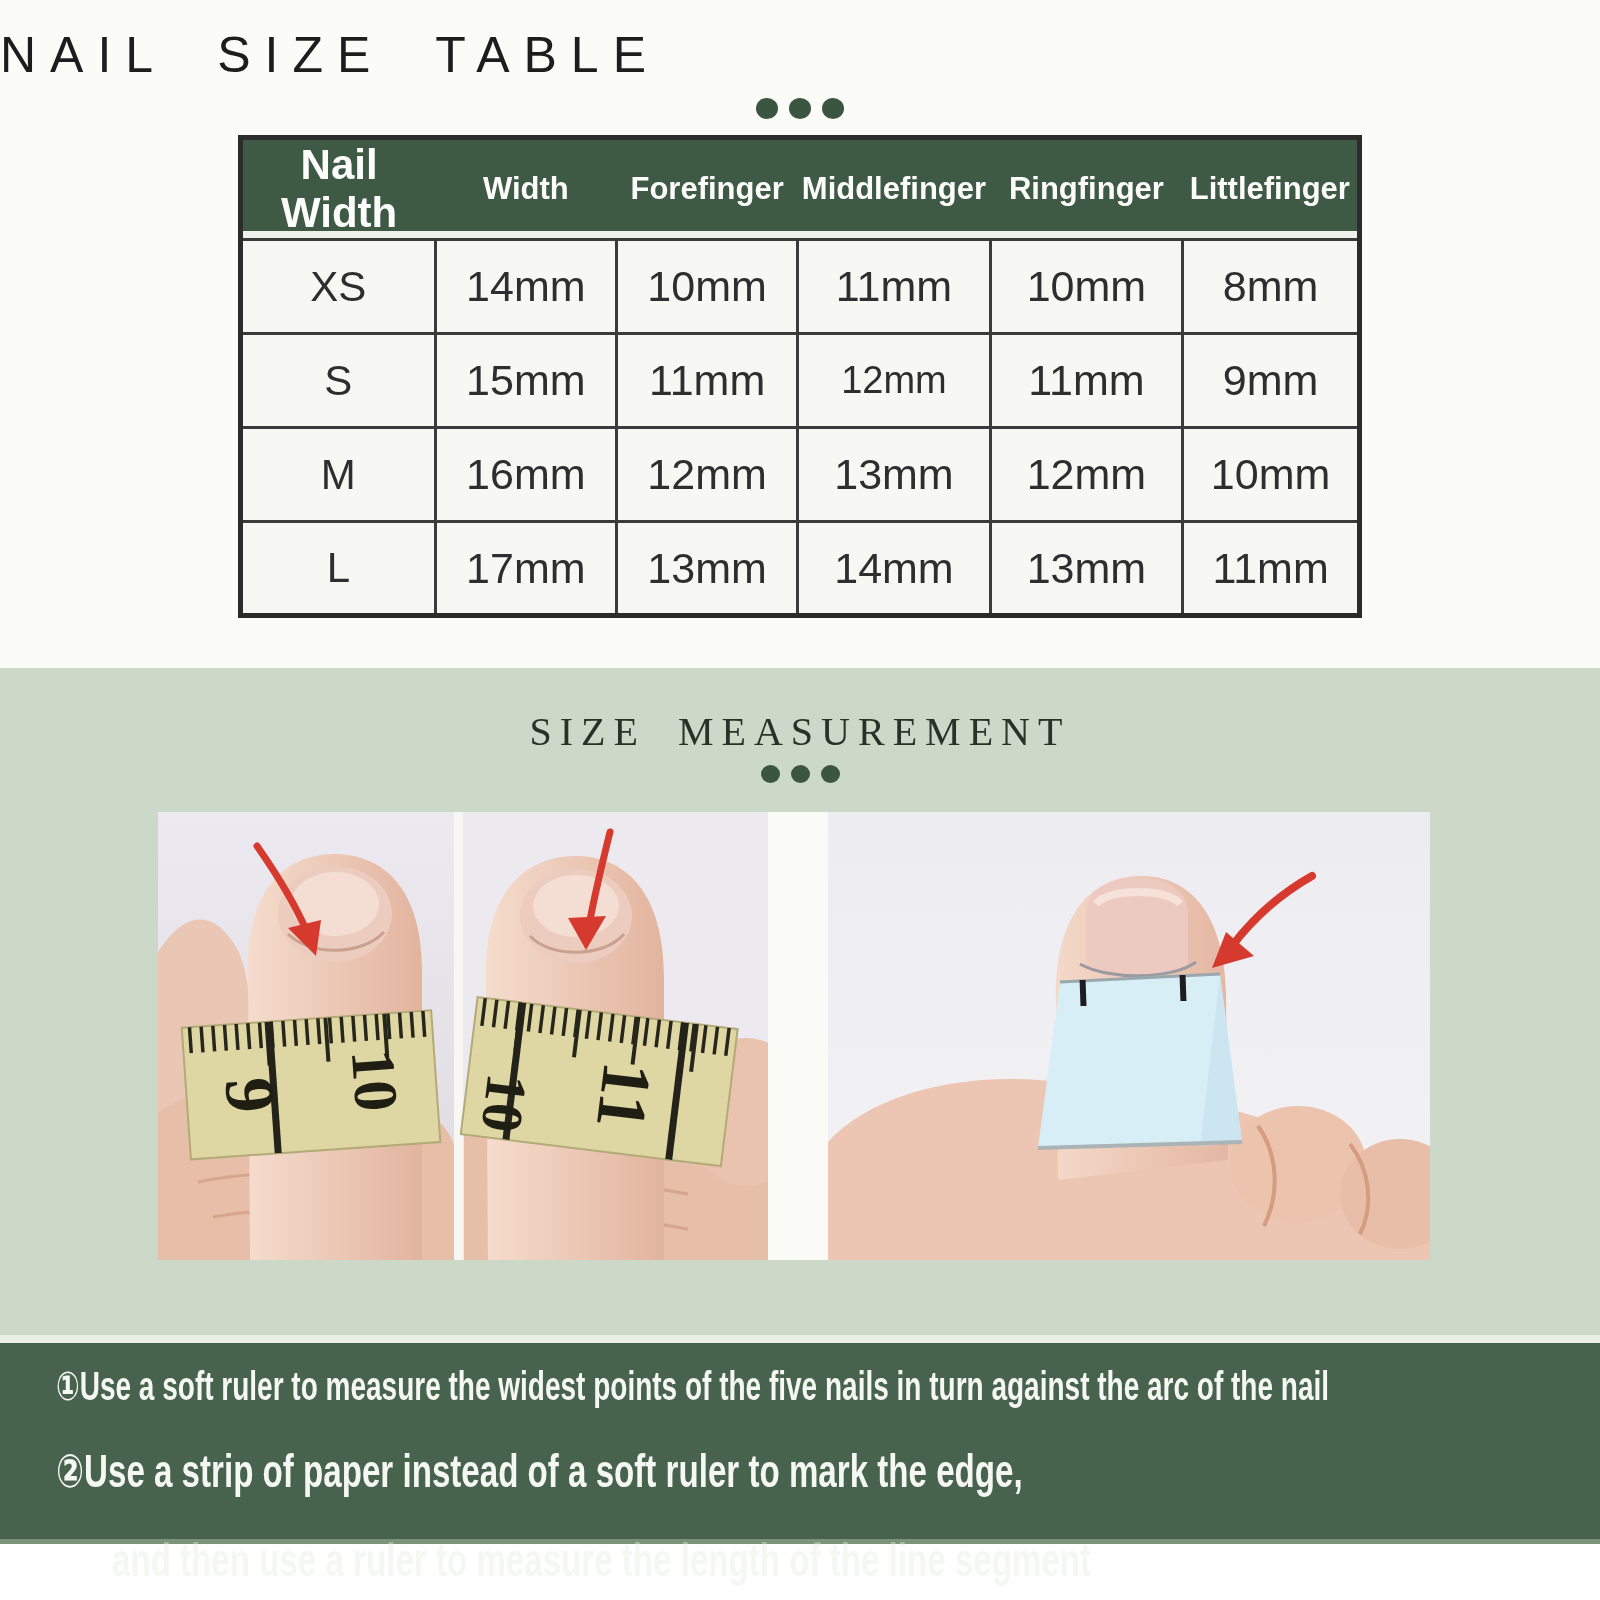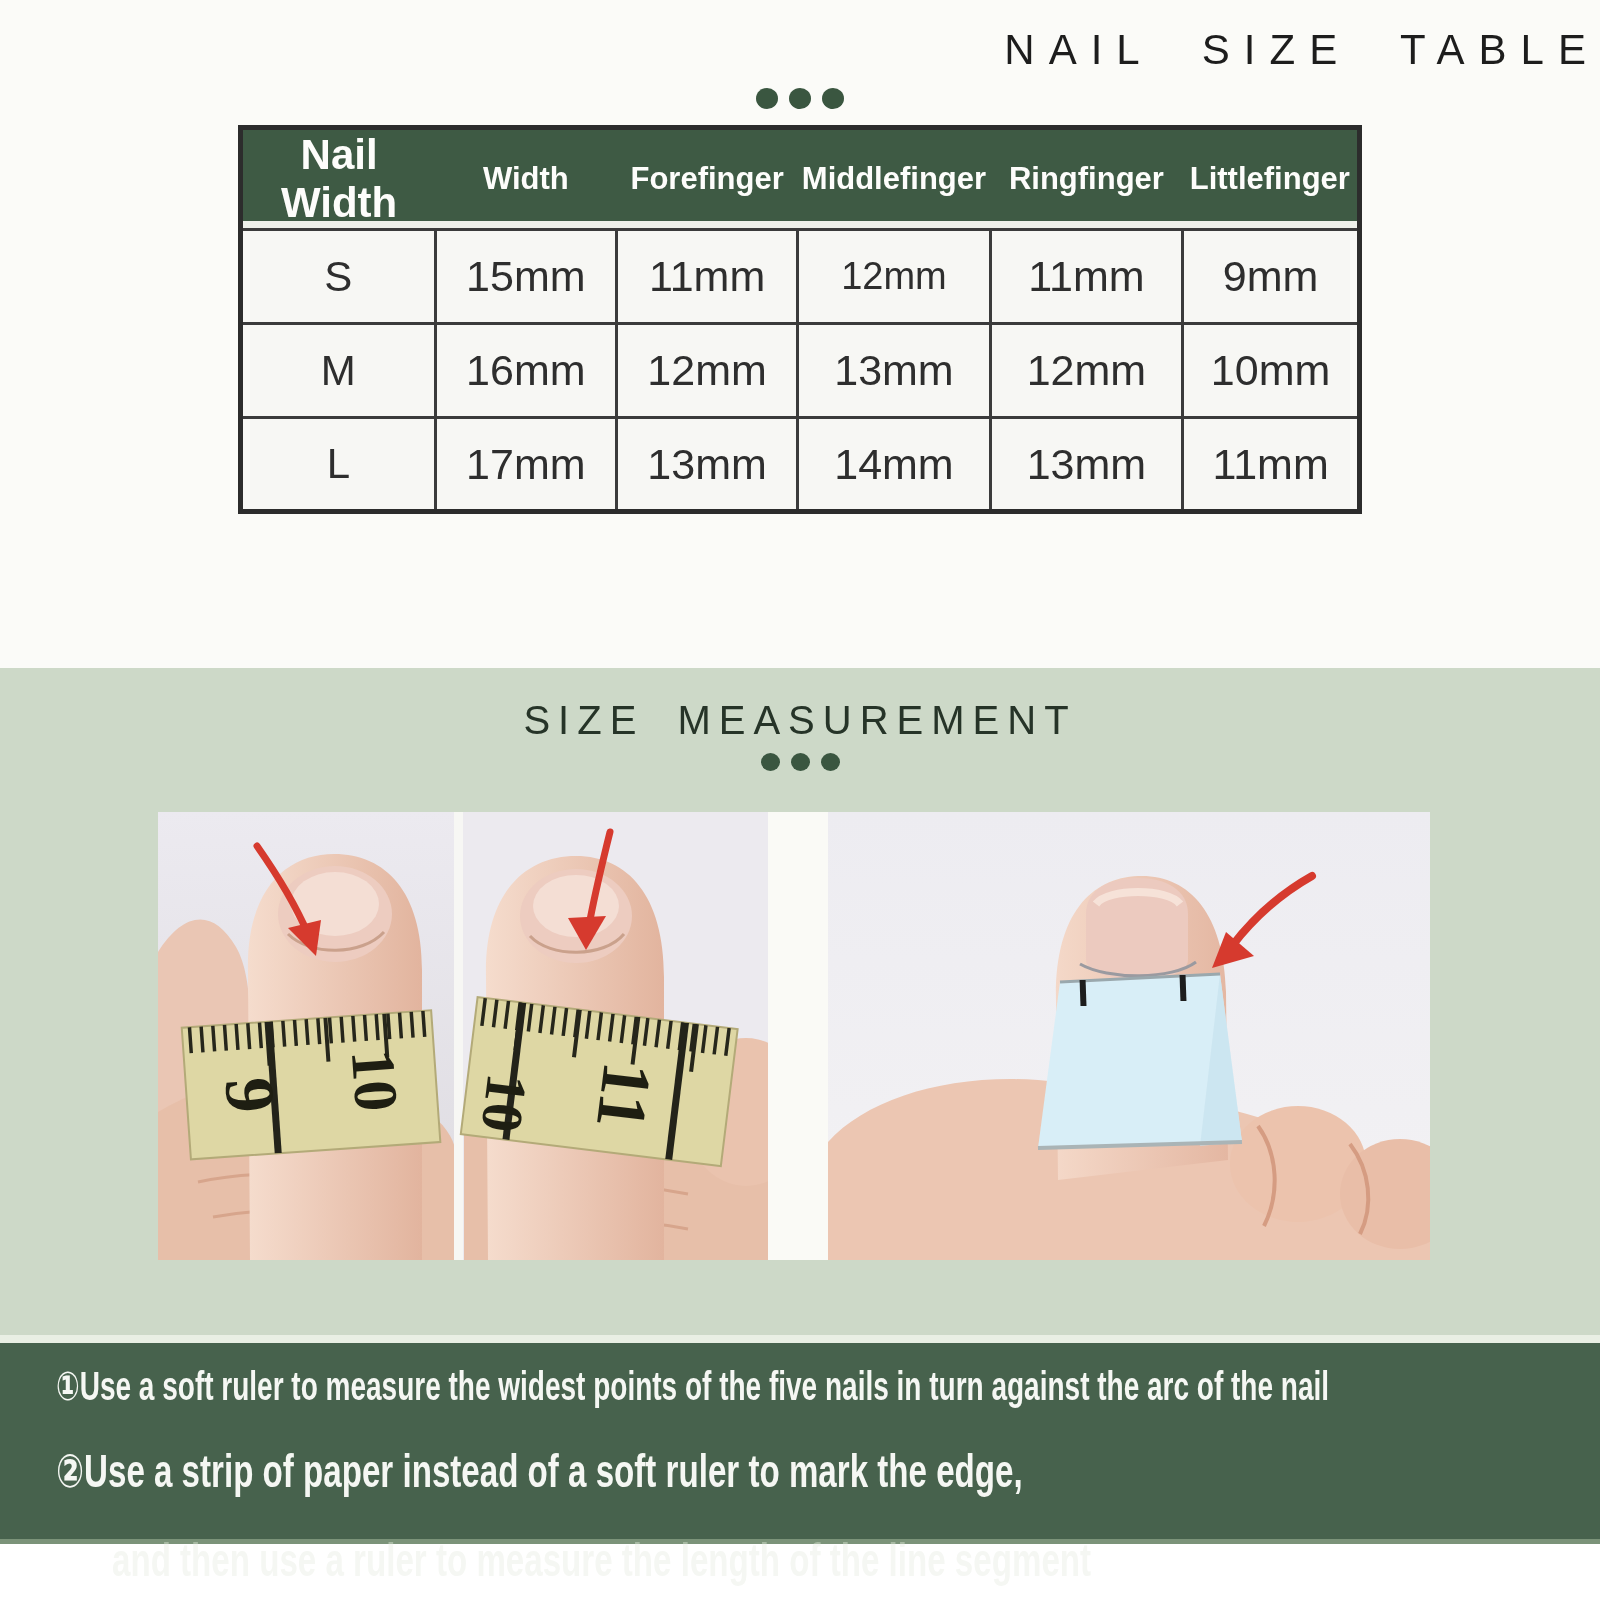--- a/index.html
+++ b/index.html
@@ -8,22 +8,22 @@
     width:1600px; height:1600px;
     font-family:"Liberation Sans","DejaVu Sans",sans-serif;
     background:#ffffff;
   }
   .canvas { position:relative; width:1600px; height:1600px; overflow:hidden; }
 
   
   .top { height:668px; background:#fbfbf8; }
   .page-title {
     margin:0; padding-top:26px;
-    text-align:right;
-    font-size:42px; font-weight:400;
+    text-align:left;
+    font-size:50px; font-weight:400;
     letter-spacing:14px; word-spacing:24px;
     color:#1d1d1d;
   }
   .dots { display:flex; justify-content:center; gap:11px; margin-top:14px; }
   .dots span { width:22px; height:21px; border-radius:50%; background:#3a5640; }
   .mid .dots { margin-top:10px; }
   .mid .dots span { width:19px; height:18px; }
 
   
   table.size-table {
@@ -43,25 +43,26 @@
     height:94px; text-align:center; vertical-align:middle;
     font-size:43px; color:#2e2e2e;
     border:3px solid #3b3b3b;
     background:#f7f7f4;
   }
   .size-table tbody td.size { font-size:42px; }
 
   
   .mid { position:relative; height:667px; background:#cdd9c8; }
   .measure-title {
-    margin:0; padding-top:30px;
+    margin:0; padding-top:40px;
     text-align:center;
     font-size:40px; font-weight:400;
     letter-spacing:8px; word-spacing:14px;
     color:#263428;
+    font-family:Liberation Serif, serif;
   }
   .photo-row {
     position:absolute; left:158px; top:144px;
     width:1272px; height:448px;
     background:#fafaf6; display:flex;
   }
   .photo-left  { width:610px; height:448px; }
   .photo-gap   { width:60px; height:448px; background:#fafaf6; }
   .photo-right { width:602px; height:448px; }
   .photo-left svg, .photo-right svg { display:block; }
@@ -108,20 +109,28 @@
         <tr>
           <th class="c0">Nail Width</th>
           <th>Width</th>
           <th>Forefinger</th>
           <th>Middlefinger</th>
           <th>Ringfinger</th>
           <th>Littlefinger</th>
         </tr>
       </thead>
       <tbody>
+        <tr>
+          <td class="size">XS</td>
+          <td>14mm</td>
+          <td>10mm</td>
+          <td>11mm</td>
+          <td>10mm</td>
+          <td>8mm</td>
+        </tr>
         <tr>
           <td class="size">S</td>
           <td>15mm</td>
           <td>11mm</td>
           <td style="font-size:38px">12mm</td>
           <td>11mm</td>
           <td>9mm</td>
         </tr>
         <tr>
           <td class="size">M</td>

